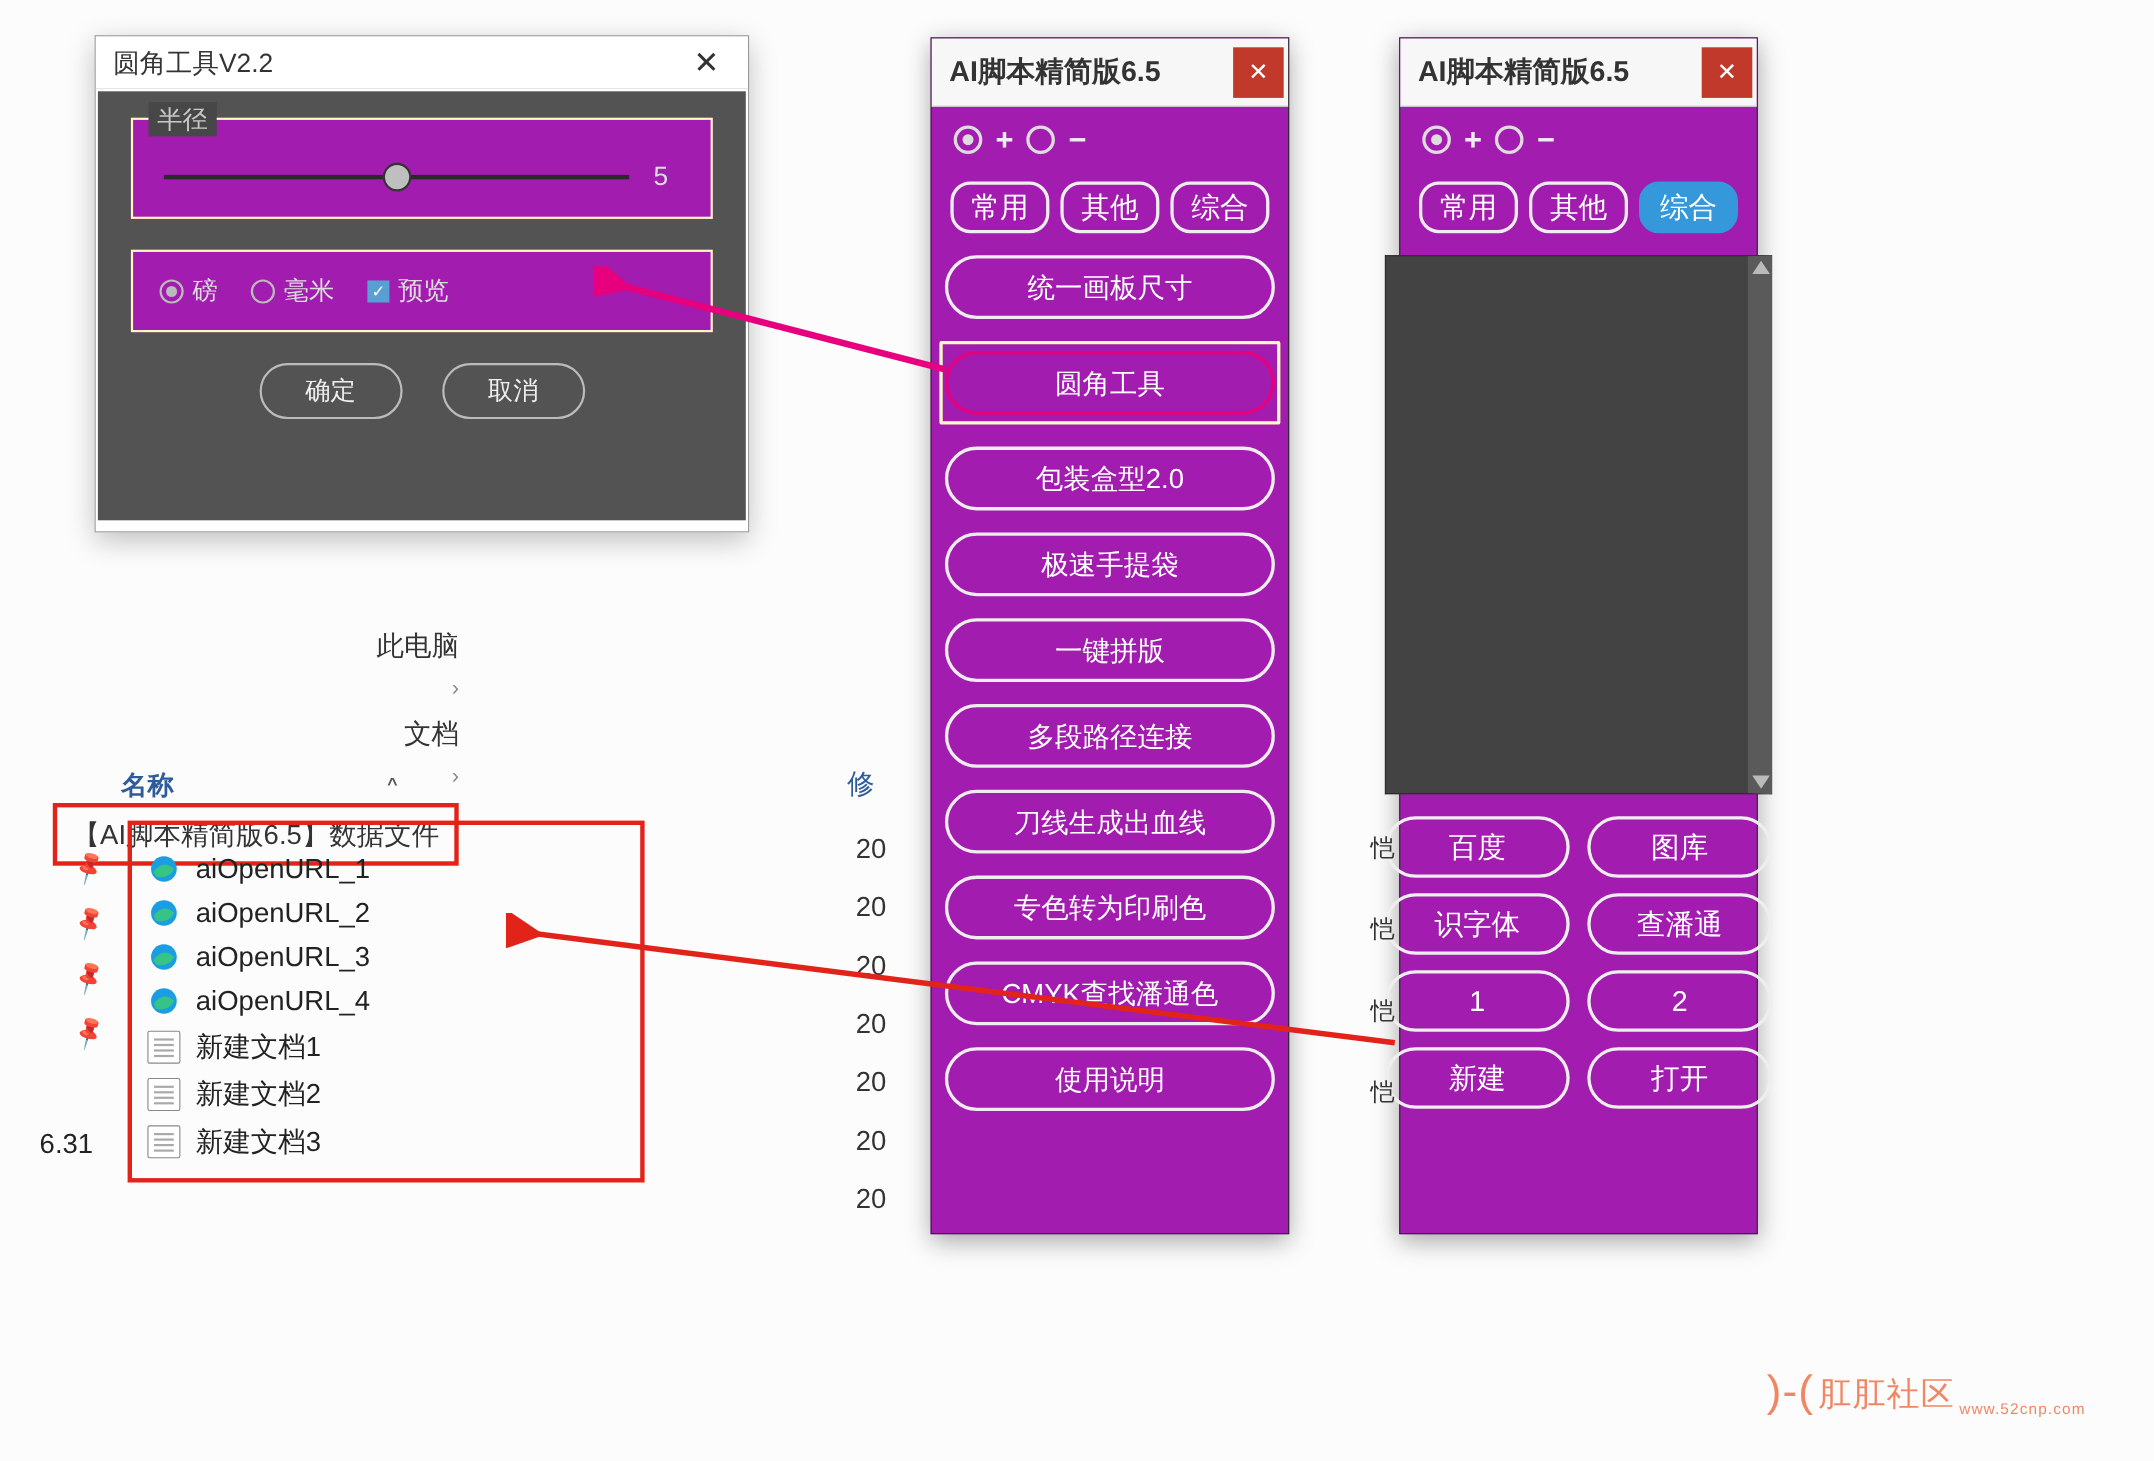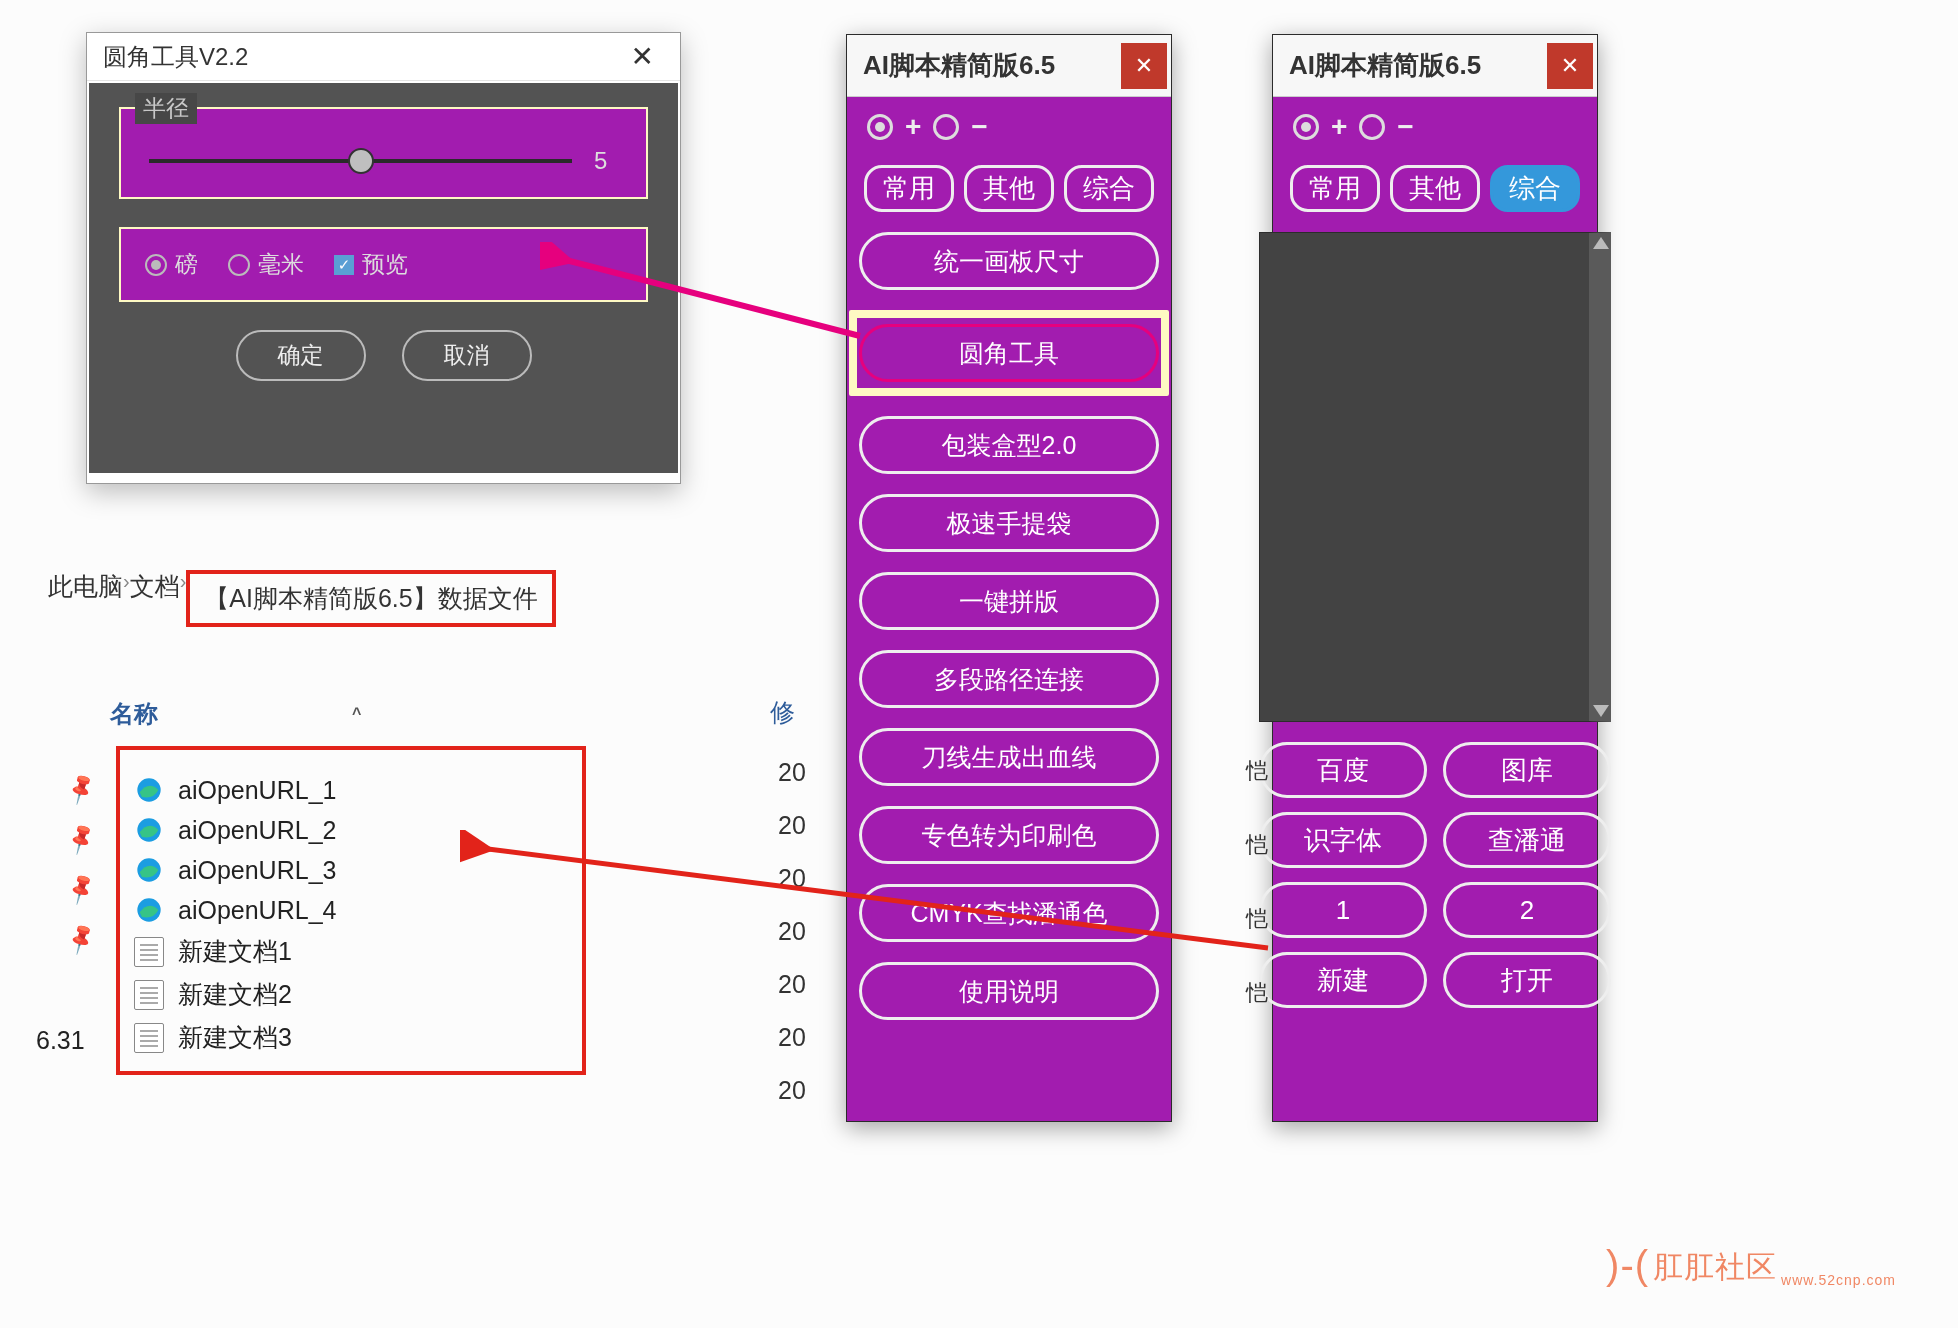--- a/index.html
+++ b/index.html
@@ -20,21 +20,21 @@
   .opts { display: flex; gap: 30px; align-items: center; }
   .radio, .chk { display: inline-flex; align-items: center; gap: 8px; font-size: 23px; color: #ddd; }
   .radio-dot { width: 22px; height: 22px; border-radius: 50%; border: 2px solid #bbb; display: inline-flex; align-items: center; justify-content: center; }
   .radio-dot.sel::after { content: ""; width: 10px; height: 10px; border-radius: 50%; background: #bbb; display: block; }
   .chk-box { width: 20px; height: 20px; background: #5a9fd4; display: inline-flex; align-items: center; justify-content: center; color: #fff; font-size: 15px; }
   .dlg-btns { display: flex; justify-content: center; gap: 36px; margin-top: 8px; }
   .dlg-btn { border: 2px solid #bbb; background: transparent; color: #eee; font-size: 23px; padding: 8px 40px; border-radius: 26px; cursor: pointer; }
   
   
   .breadcrumb-container { position: absolute; left: 48px; top: 570px; }
-  .bc-row { display: flex; align-items: flex-start; font-size: 25px; color: #333; }
+  .bc-row { display: flex; align-items: flex-end; gap: 12px; font-size: 25px; color: #333; flex-direction: column; }
   .bc-sep { color: #888; font-size: 20px; }
   .bc-hl { border: 4px solid #e2231a; padding: 8px 14px; }
   
   
   .list { position: absolute; left: 96px; top: 688px; width: 490px; }
   .list-header { display: flex; align-items: center; font-size: 24px; color: #2e5c9a; padding: 10px 14px; font-weight: bold; }
   .list-header .col-name { flex: 1; display: flex; align-items: center; gap: 34px; }
   .sort-caret { font-size: 16px; color: #555; margin-left: 160px; }
   .list-box { border: 4px solid #e2231a; padding: 20px 14px 12px; margin-top: 6px; margin-left: 20px; }
   .file-row { display: flex; align-items: center; gap: 14px; font-size: 25px; color: #222; padding: 5px 0; }
@@ -59,21 +59,21 @@
   .panel-body { padding: 14px 12px 18px; display: flex; flex-direction: column; gap: 20px; align-items: center; }
   .mode-row { display: flex; align-items: center; gap: 12px; align-self: flex-start; margin-left: 8px; margin-bottom: 2px; }
   .mrad { width: 26px; height: 26px; border-radius: 50%; border: 3px solid #ddd; display: inline-flex; align-items: center; justify-content: center; }
   .mrad.sel::after { content: ""; width: 10px; height: 10px; border-radius: 50%; background: #ddd; }
   .msym { color: #eee; font-size: 28px; font-weight: 600; }
   .tabs { display: flex; gap: 10px; }
   .tab { border: 3px solid #eee; color: #fff; border-radius: 18px; padding: 3px 16px; font-size: 26px; cursor: pointer; }
   .tab.active { background: #3498db; border-color: #3498db; }
   .tool-btn { width: 300px; height: 58px; border: 3px solid #eee; border-radius: 30px; background: transparent; color: #fff; font-size: 25px; cursor: pointer; display: flex; align-items: center; justify-content: center; }
   .tool-btn.hl { border-color: #e6007e; }
-  .hl-box { border: 8px solid #fef9c3; padding: 6px 2px; border-radius: 2px; }
+  .hl-box { border: 3px solid #fef9c3; padding: 6px 2px; border-radius: 2px; }
   
   .areaB { background: #434343; border: 1px solid #2c2c2c; width: 352px; height: 490px; position: relative; border-right: 22px solid #5a5a5a; }
   .scroll-thumb-top { position: absolute; right: -20px; top: 4px; width: 16px; height: 0; border-left: 8px solid transparent; border-right: 8px solid transparent; border-bottom: 12px solid #bbb; }
   .scroll-thumb-bot { position: absolute; right: -20px; bottom: 4px; width: 16px; height: 0; border-left: 8px solid transparent; border-right: 8px solid transparent; border-top: 12px solid #bbb; }
   .gridB { display: grid; grid-template-columns: 1fr 1fr; gap: 14px 16px; width: 352px; }
   .gridB .gbtn { height: 56px; border: 3px solid #eee; border-radius: 30px; background: transparent; color: #fff; font-size: 26px; cursor: pointer; }
   
   
   .arrow { position: absolute; pointer-events: none; }
   .sidechars { position: absolute; left: 1246px; top: 756px; display: flex; flex-direction: column; gap: 44px; color: #333; font-size: 22px; }

